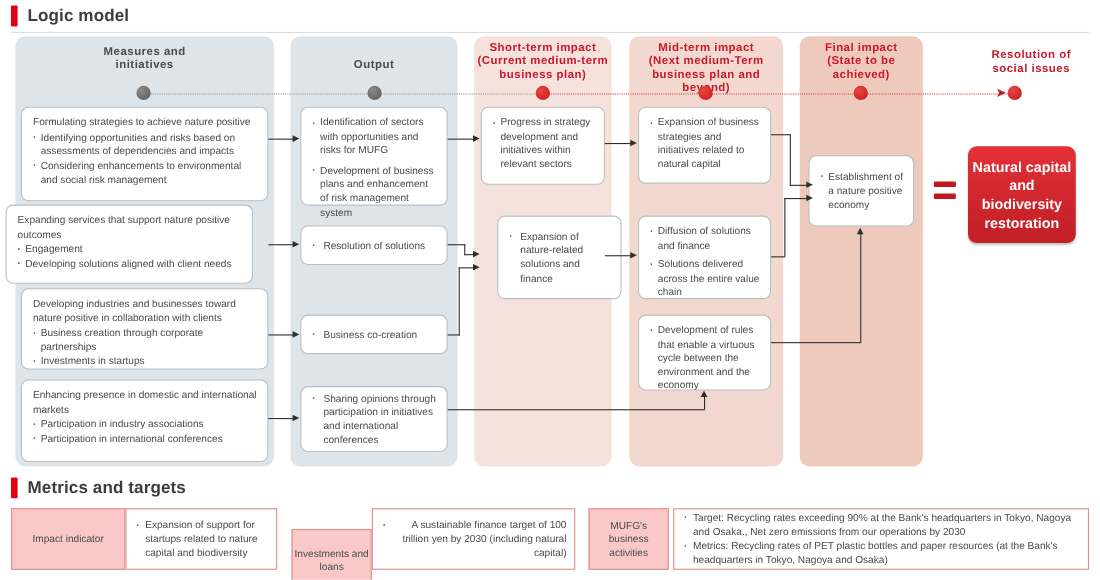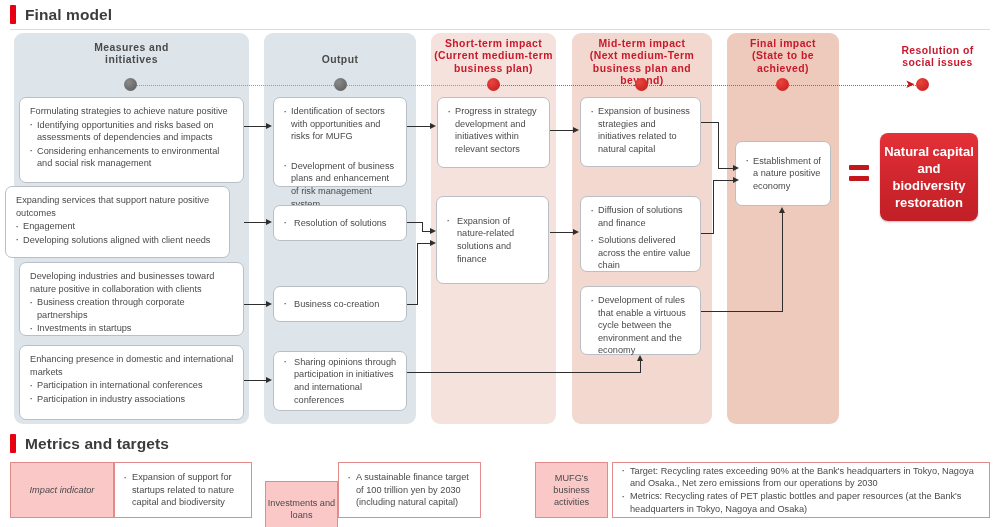--- a/index.html
+++ b/index.html
@@ -82,21 +82,21 @@
   }
   .m-val ul{margin:0;padding:0;list-style:none;width:100%;}
   .m-val li{position:relative;padding-left:10px;}
   .m-val li:before{content:"\00B7";position:absolute;left:1px;top:-0.5px;font-size:13px;line-height:12.6px;color:#5a5a5a;}
 </style>
 </head>
 <body>
 
 <div class="sect-head" style="left:10px;top:5px;">
   <span class="sect-bar"></span>
-  <span class="sect-title">Final model</span>
+  <span class="sect-title">Logic model</span>
 </div>
 <div class="hrule" style="left:10px;top:29px;width:980px;"></div>
 
 <div class="col blue" style="left:14px;top:33px;width:235px;height:391px;"></div>
 <div class="col blue" style="left:264px;top:33px;width:152px;height:391px;"></div>
 <div class="col pink-l" style="left:431px;top:33px;width:125px;height:391px;"></div>
 <div class="col pink-m" style="left:572px;top:33px;width:140px;height:391px;"></div>
 <div class="col pink-d" style="left:727px;top:33px;width:112px;height:391px;"></div>
 
 <div class="col-title blue-t" style="left:14px;top:42px;width:235px;white-space:pre-line;">Measures and
@@ -141,29 +141,29 @@
 <div class="card" style="left:19px;top:262px;width:225px;height:74px;">
   <span class="lead">Developing industries and businesses toward nature positive in collaboration with clients</span>
   <ul>
     <li>Business creation through corporate partnerships</li>
     <li>Investments in startups</li>
   </ul>
 </div>
 <div class="card" style="left:19px;top:345px;width:225px;height:75px;">
   <span class="lead">Enhancing presence in domestic and international markets</span>
   <ul>
+    <li>Participation in industry associations</li>
     <li>Participation in international conferences</li>
-    <li>Participation in industry associations</li>
   </ul>
 </div>
 
 <div class="card" style="left:273px;top:97px;width:134px;height:90px;">
   <ul>
     <li>Identification of sectors with opportunities and risks for MUFG</li>
-    <li style="margin-top:17px;">Development of business plans and enhancement of risk management system</li>
+    <li style="margin-top:6px;">Development of business plans and enhancement of risk management system</li>
   </ul>
 </div>
 <div class="card vcenter" style="left:273px;top:205px;width:134px;height:36px;">
   <ul>
     <li style="padding-left:12px;">Resolution of solutions</li>
   </ul>
 </div>
 <div class="card vcenter" style="left:273px;top:286px;width:134px;height:36px;">
   <ul>
     <li style="padding-left:12px;">Business co-creation</li>
@@ -173,21 +173,21 @@
   <ul>
     <li style="padding-left:12px;">Sharing opinions through participation in initiatives and international conferences</li>
   </ul>
 </div>
 
 <div class="card" style="left:437px;top:97px;width:113px;height:71px;">
   <ul>
     <li>Progress in strategy development and initiatives within relevant sectors</li>
   </ul>
 </div>
-<div class="card vcenter" style="left:436px;top:196px;width:113px;height:88px;">
+<div class="card vcenter" style="left:452px;top:196px;width:113px;height:76px;">
   <ul>
     <li style="padding-left:12px;">Expansion of nature-related solutions and finance</li>
   </ul>
 </div>
 
 <div class="card" style="left:580px;top:97px;width:121px;height:70px;">
   <ul>
     <li>Expansion of business strategies and initiatives related to natural capital</li>
   </ul>
 </div>
@@ -264,29 +264,29 @@
 
 <div class="ln h" style="left:701px;top:311px;width:82px;"></div>
 <div class="ln v" style="left:782px;top:212px;height:99px;"></div>
 <div class="ah u" style="left:779px;top:207px;"></div>
 
 <div class="sect-head" style="left:10px;top:434px;">
   <span class="sect-bar"></span>
   <span class="sect-title">Metrics and targets</span>
 </div>
 
-<div class="m-lab" style="left:10px;top:462px;width:104px;height:56px;font-style:italic;">Impact indicator</div>
+<div class="m-lab" style="left:10px;top:462px;width:104px;height:56px;">Impact indicator</div>
 <div class="m-val" style="left:114px;top:462px;width:138px;height:56px;">
   <ul>
     <li>Expansion of support for startups related to nature capital and biodiversity</li>
   </ul>
 </div>
 
 <div class="m-lab" style="left:265px;top:462px;width:73px;height:56px;margin-top:19px;">Investments and loans</div>
-<div class="m-val" style="left:338px;top:462px;width:143px;height:56px;">
+<div class="m-val" style="left:338px;top:462px;width:185px;height:56px;text-align:right;">
   <ul>
     <li>A sustainable finance target of 100 trillion yen by 2030 (including natural capital)</li>
   </ul>
 </div>
 
 <div class="m-lab" style="left:535px;top:462px;width:73px;height:56px;">MUFG's business activities</div>
 <div class="m-val" style="left:612px;top:462px;width:378px;height:56px;">
   <ul>
     <li>Target: Recycling rates exceeding 90% at the Bank's headquarters in Tokyo, Nagoya and Osaka., Net zero emissions from our operations by 2030</li>
     <li>Metrics: Recycling rates of PET plastic bottles and paper resources (at the Bank's headquarters in Tokyo, Nagoya and Osaka)</li>

